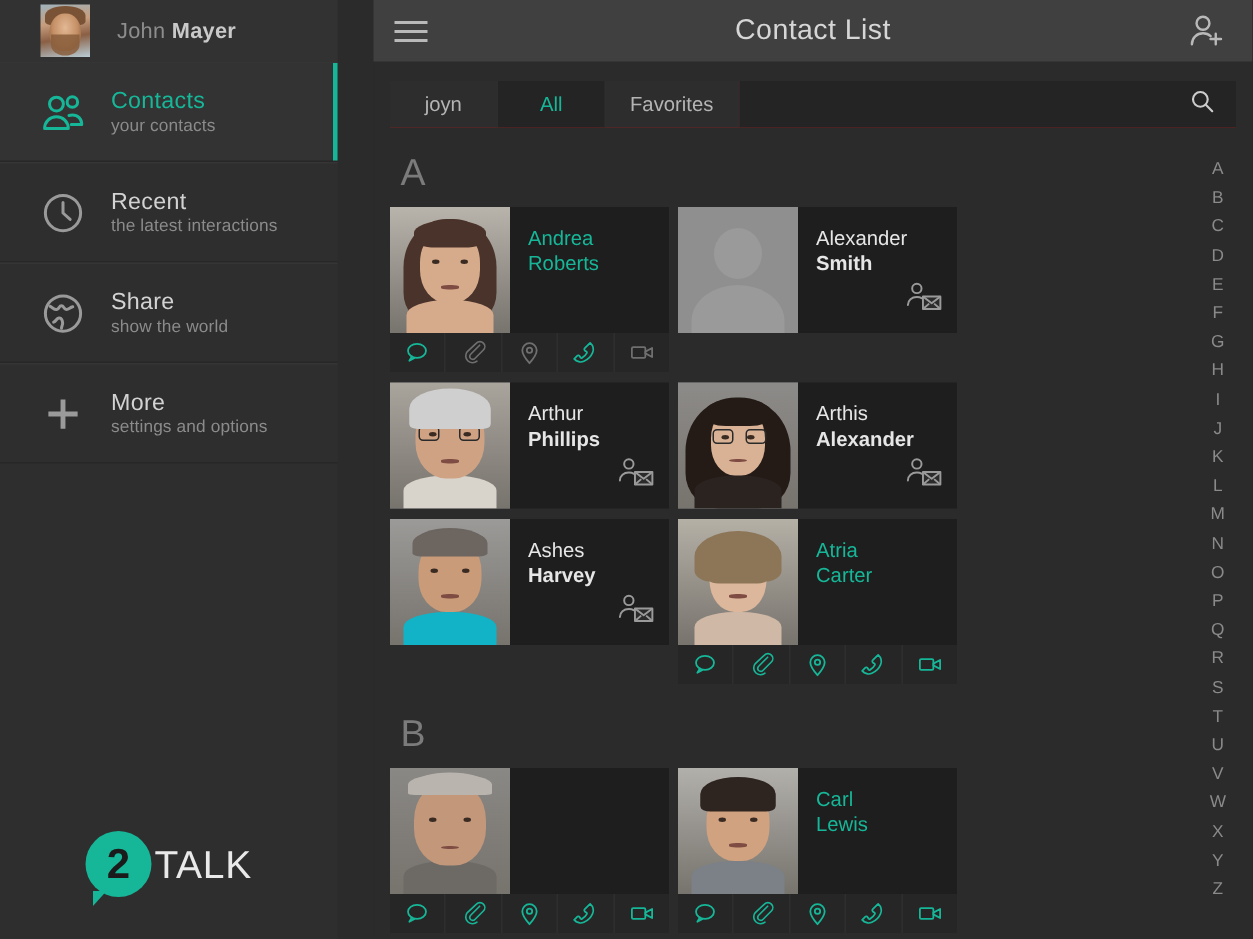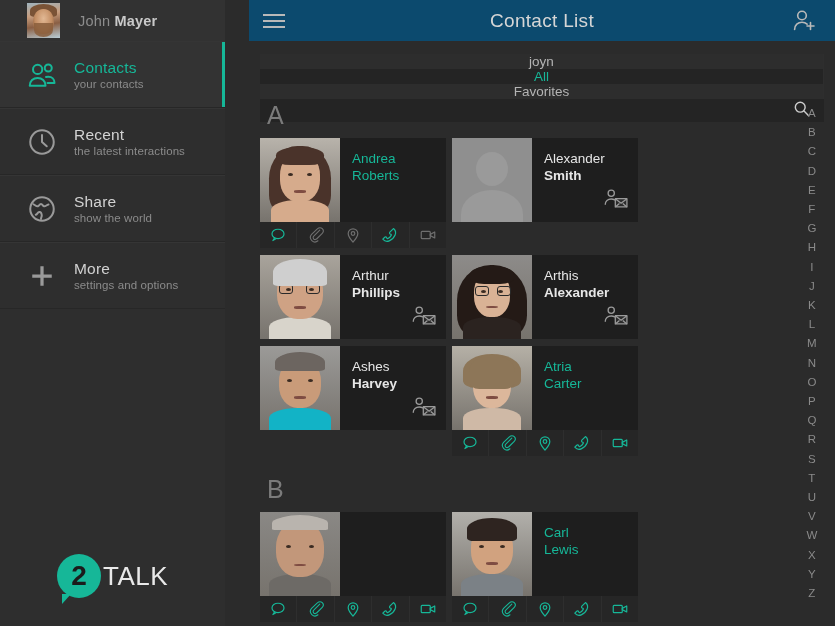--- a/index.html
+++ b/index.html
@@ -99,21 +99,21 @@
   }
 
   
   .main {
     flex: 1 1 auto; height: 626px;
     display: flex; flex-direction: column;
     background: #2b2b2b;
     position: relative;
   }
   .topbar {
-    height: 41px; background: #0c4a6e;
+    height: 41px; background: #404040;
     display: flex; align-items: center;
     flex: 0 0 41px;
     position: relative;
   }
   .hamburger {
     width: 48px; display: flex; flex-direction: column;
     justify-content: center; gap: 4px; padding-left: 14px;
   }
   .hamburger i { display: block; width: 22px; height: 2px; background: #b9b9b9; }
   .topbar-title {
@@ -123,21 +123,20 @@
   .add-contact { margin-left: auto; margin-right: 18px; display: flex; }
 
   .tabs-row {
     height: 48px; flex: 0 0 48px;
     display: flex; align-items: flex-end;
     padding: 0 11px 4px 11px;
   }
   .tabs {
     display: flex; width: 100%; height: 31px;
     background: #b91c1c;
-    flex-direction: column;
   }
   .tab {
     display: flex; align-items: center; justify-content: center;
     font-size: 13.5px; color: #b4b4b4;
     padding: 0 16px; min-width: 72px;
     border-right: 1px solid #2e2e2e;
     background: #2d2d2d;
   }
   .tab.active { color: #16b798; background: #242424; }
   .tab.plain { background: #2d2d2d; }

